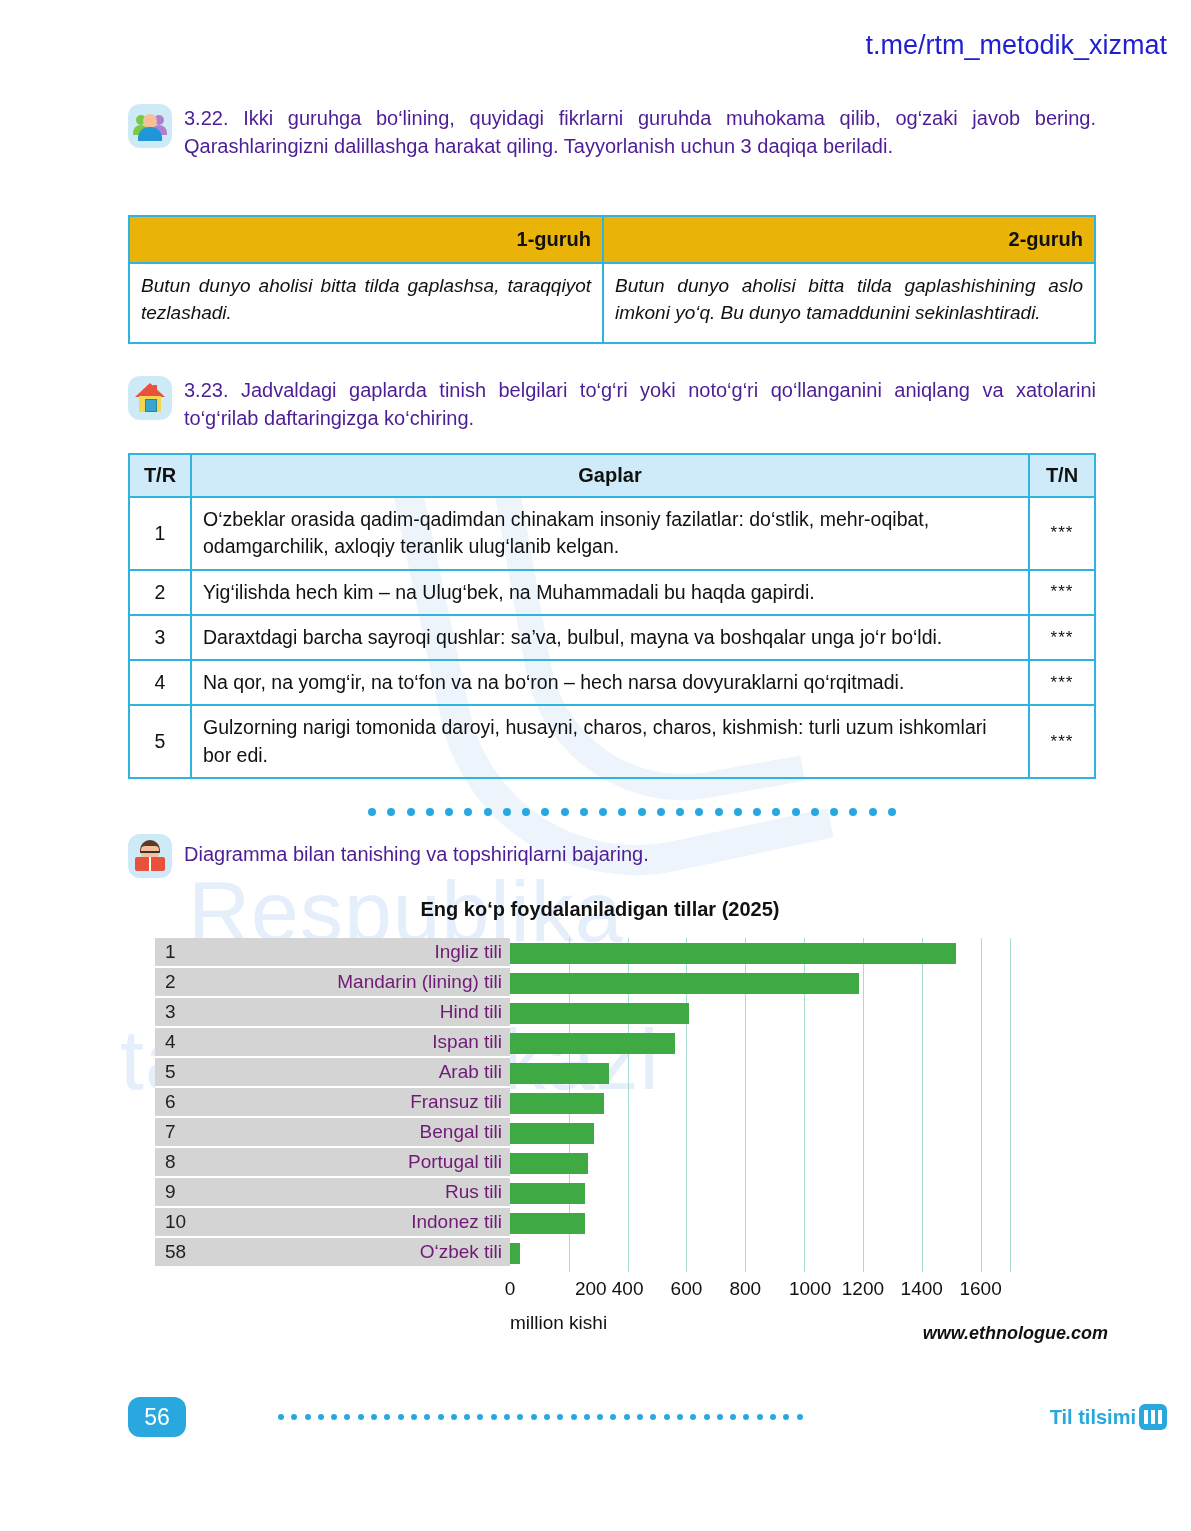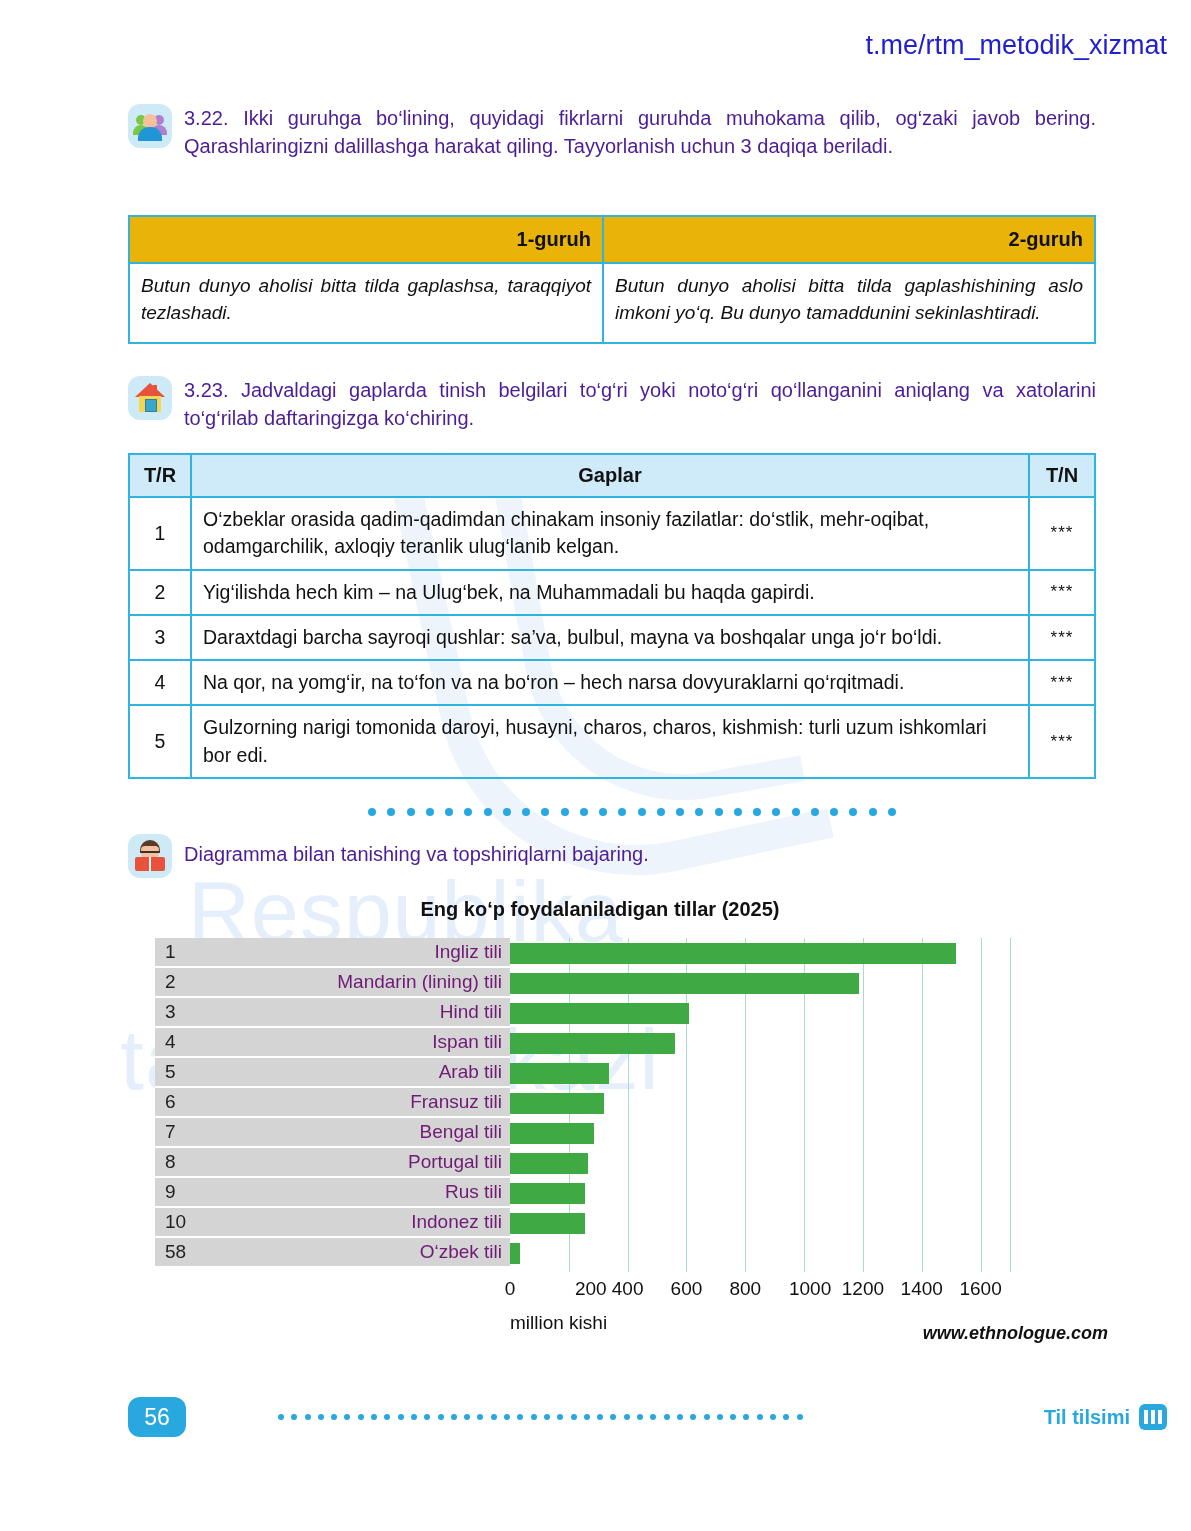--- a/index.html
+++ b/index.html
@@ -288,21 +288,21 @@
     left:278px;top:1414px;
     width:525px;
     display:flex;justify-content:space-between;
   }
   .foot-dots span{
     width:6px;height:6px;border-radius:50%;background:#29a8e0;display:block;
   }
   .foot-brand{
     position:absolute;
     right:24px;top:1404px;
-    display:flex;align-items:center;gap:9px;
+    display:flex;align-items:center;gap:3px;
   }
   .foot-brand-text{
     color:#29a8e0;font-weight:bold;font-size:20px;
   }
   .foot-logo{
     width:28px;height:26px;background:#29a8e0;border-radius:6px;
     display:flex;align-items:center;justify-content:center;gap:3px;
   }
   .foot-logo i{display:block;width:4px;height:14px;background:#fff;}
 </style>

